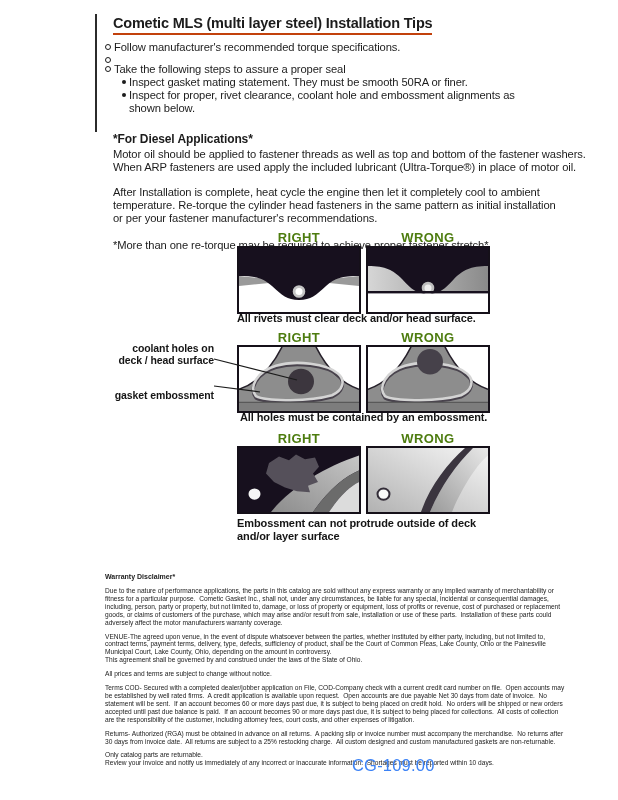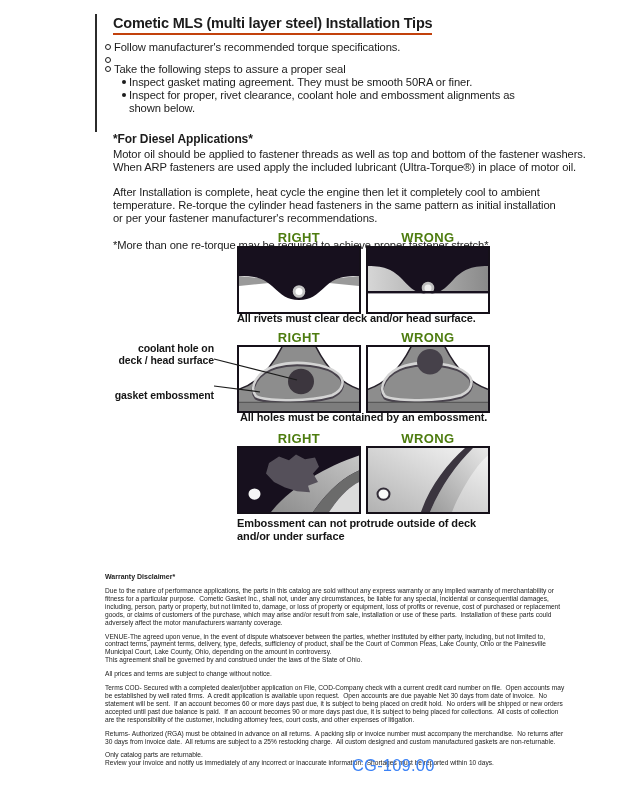--- a/index.html
+++ b/index.html
@@ -56,21 +56,21 @@
   </div>
   <div class="tip-row">
     <span class="circle-bullet"></span>
   </div>
   <div class="tip-row">
     <span class="circle-bullet"></span>
     <span>Take the following steps to assure a proper seal</span>
   </div>
   <div class="sub-row">
     <span class="dot-bullet"></span>
-    <span>Inspect gasket mating agreement.  They must be smooth 50RA or finer.</span>
+    <span>Inspect gasket mating statement.  They must be smooth 50RA or finer.</span>
   </div>
   <div class="sub-row">
     <span class="dot-bullet"></span>
     <span>Inspect for proper, rivet clearance, coolant hole and embossment alignments as shown below.</span>
   </div>
 
   <div class="diesel-head">*For Diesel Applications*</div>
 
   <div class="para">
     <div class="ln">Motor oil should be applied to fastener threads as well as top and bottom of the fastener washers.</div>
@@ -115,21 +115,21 @@
     <rect x="0" y="43" width="120" height="2.4" fill="#17101e"></rect>
   </svg>
 </div>
 
 <div class="abs caption" style="left:237px;top:312px;">All rivets must clear deck and/or head surface.</div>
 
 <div class="abs fig-head" style="left:237px;top:330px;">RIGHT</div>
 <div class="abs fig-head" style="left:366px;top:330px;">WRONG</div>
 
 <div class="abs fig-label" style="left:84px;top:343px;">
-  <div>coolant hole on</div>
+  <div>coolant holes on</div>
   <div>deck / head surface</div>
 </div>
 <div class="abs fig-label" style="left:84px;top:390px;">gasket embossment</div>
 
 <div class="abs diag-box" style="left:237px;top:345px;">
   <svg viewBox="0 0 120 65" preserveAspectRatio="none">
     <rect x="0" y="0" width="120" height="65" fill="#ffffff"></rect>
     <path d="M0,65 L0,43 Q26,34 43,0 L77,0 Q94,34 120,43 L120,65 Z" fill="#8d8d8d"></path>
     <path d="M0,43 Q26,34 43,0" fill="none" stroke="#26202a" stroke-width="1.6"></path>
     <path d="M77,0 Q94,34 120,43" fill="none" stroke="#26202a" stroke-width="1.6"></path>
@@ -191,21 +191,21 @@
     </defs>
     <rect x="0" y="0" width="120" height="68" fill="url(#g3b)"></rect>
     <path d="M105,0 C88,18 72,42 62,68 L84,68 C94,42 110,16 120,8 L120,0 Z" fill="url(#g3c)"></path>
     <path d="M97,0 C80,16 62,40 53,68 L62,68 C72,42 88,18 105,0 Z" fill="#3b353f"></path>
     <circle cx="15.5" cy="49" r="6" fill="#fafafa" stroke="#332d38" stroke-width="2"></circle>
   </svg>
 </div>
 
 <div class="abs caption" style="left:237px;top:517px;">
   <div>Embossment can not protrude outside of deck</div>
-  <div>and/or under surface</div>
+  <div>and/or layer surface</div>
 </div>
 
 <svg class="abs overlay">
   <line x1="214" y1="359" x2="297" y2="380" stroke="#1b1b1b" stroke-width="1.2"></line>
   <line x1="214" y1="386" x2="260" y2="392" stroke="#1b1b1b" stroke-width="1.2"></line>
 </svg>
 
 <div class="abs legal">
   <div class="legal-head">Warranty Disclaimer*</div>
 

